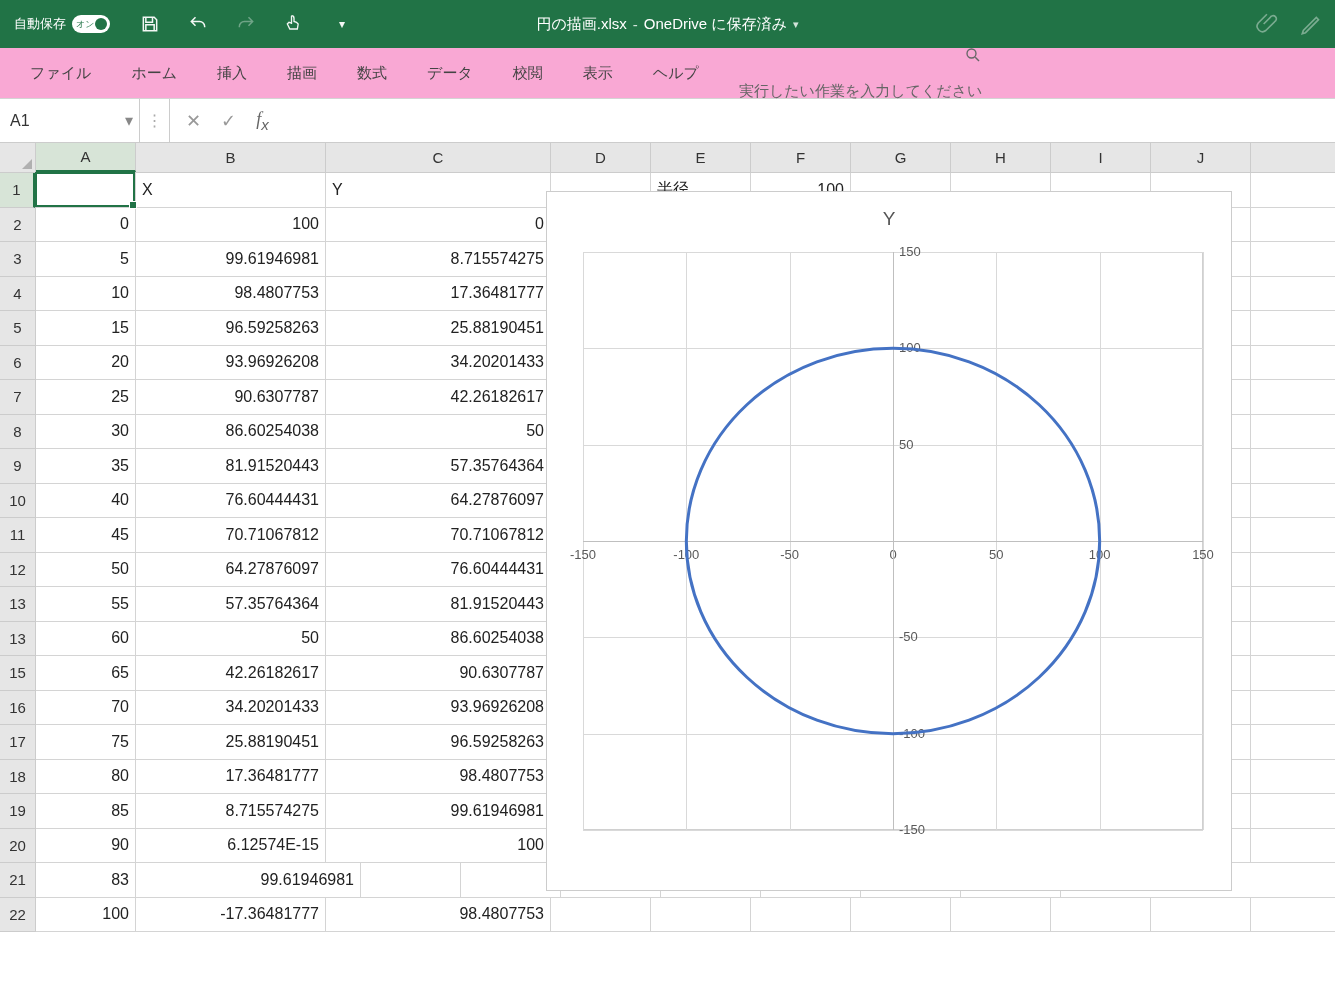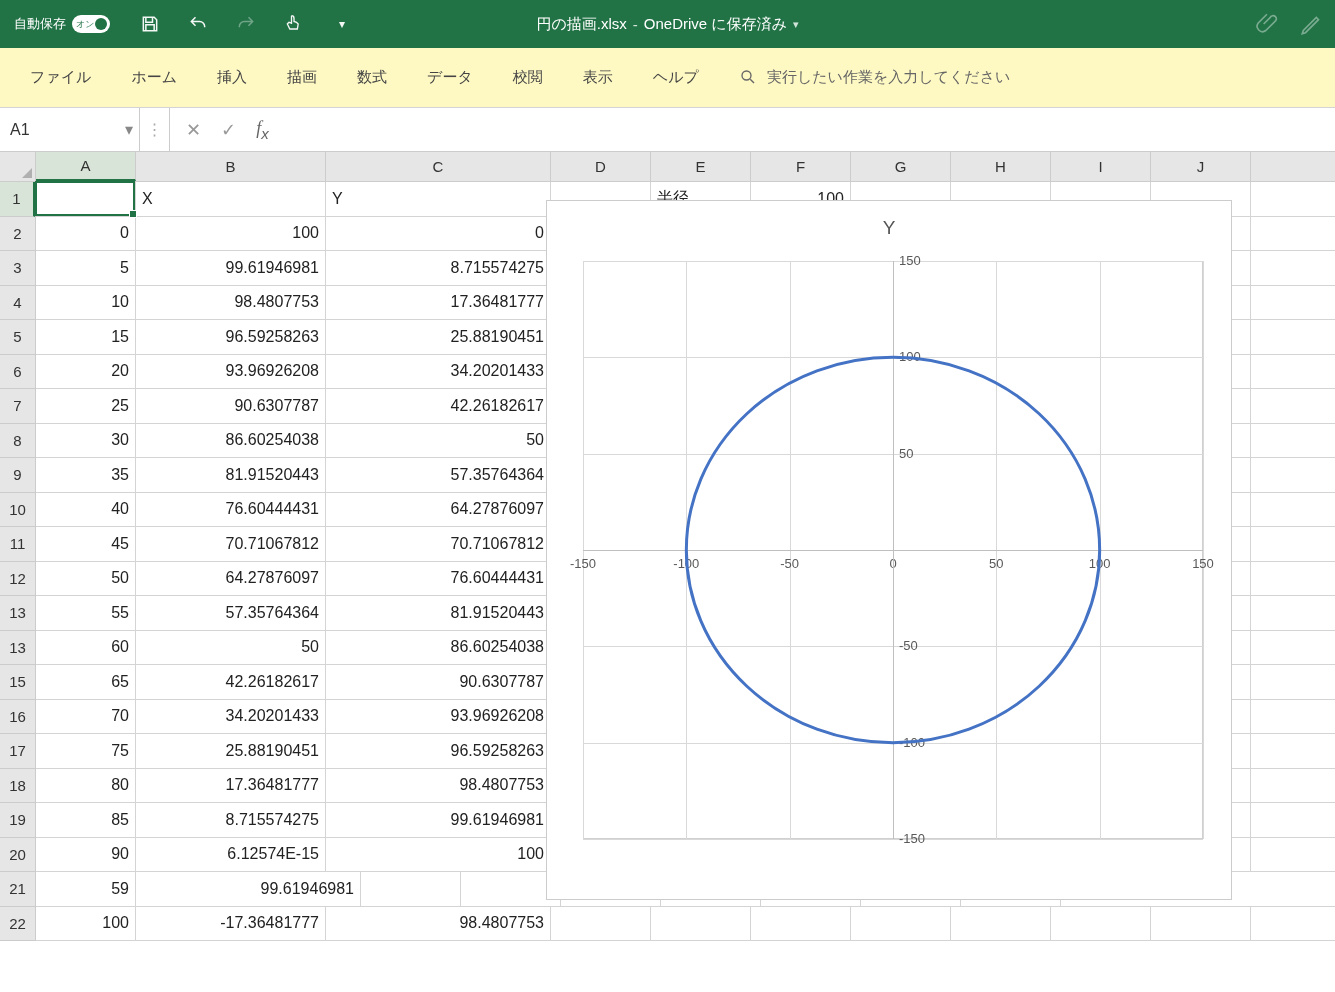--- a/index.html
+++ b/index.html
@@ -12,23 +12,23 @@
 .toggle::before { content:""; width:12px; height:12px; background:#217346; border-radius:50%; position:absolute; right:3px; }
 .toggle-label { font-size:9px; color:#217346; position:absolute; left:4px; font-weight:normal;}
 .qat { display:flex; gap:28px; margin-left:30px; align-items:center; }
 .qat-icon { width:20px; height:20px; display:flex; align-items:center; justify-content:center; fill:#fff; stroke:#fff; opacity:0.95;}
 .qat-icon.disabled { opacity:0.35; }
 .title-center { position:absolute; left:50%; transform:translateX(-50%); display:flex; align-items:center; gap:6px; font-size:15px; white-space:nowrap;}
 .title-sys { position:absolute; right:10px; display:flex; gap:18px; opacity:0.4;}
 .title-sys svg { width:26px; height:26px; fill:none; stroke:#fff; stroke-width:1.5;}
 
 
-.ribbon { height: 60px; background:#fef9c3; border-bottom:1px solid #d4d4d4; display:flex; align-items:center; padding:0 10px; gap:0;}
+.ribbon { height: 51px; background:#f9a8d4; border-bottom:1px solid #d4d4d4; display:flex; align-items:center; padding:0 10px; gap:0;}
 .ribbon-tab { padding: 0 20px; height:100%; display:flex; align-items:center; font-size:15px; color:#444; cursor:pointer;}
-.tellme { display:flex; align-items:flex-start; gap:10px; margin-left:20px; color:#666; font-size:15px;}
+.tellme { display:flex; align-items:flex-end; gap:18px; margin-left:20px; color:#666; font-size:15px;flex-direction:column;}
 
 
 .fx-row { height:44px; display:flex; align-items:stretch; border-bottom:1px solid #ccc;}
 .namebox-wrap { width:140px; border-right:1px solid #ccc; display:flex; align-items:center; padding:0 10px; position:relative;}
 .namebox { border:none; outline:none; font-size:16px; width:100%; color:#333;}
 .nb-caret { position:absolute; right:6px; top:0; bottom:0; display:flex; align-items:center; color:#888;}
 .fx-gap { width:30px; border-right:1px solid #ccc; display:flex; align-items:center; justify-content:center; color:#aaa; font-size:16px;}
 .fx-btns { display:flex; align-items:center; gap:20px; padding:0 16px; color:#999; font-size:18px;}
 .fx-label { font-style:italic; font-family: "Cambria Math", serif; color:#666;}
 .fx-input { flex:1; border:none; outline:none; font-size:15px; padding:0 8px;}
@@ -417,21 +417,21 @@
         <div class="cell r" style="width: 225px;">100</div>
         <div class="cell r" style="width: 100px;"></div>
         <div class="cell r" style="width: 100px;"></div>
         <div class="cell r" style="width: 100px;"></div>
         <div class="cell r" style="width: 100px;"></div>
         <div class="cell r" style="width: 100px;"></div>
         <div class="cell r" style="width: 100px;"></div>
         <div class="cell r" style="width: 100px;"></div>
       </div>
       <div class="row">
-        <div class="cell r" style="width: 100px;">59</div>
+        <div class="cell r" style="width: 100px;">83</div>
         <div class="cell r" style="width: 225px;">99.61946981</div>
         <div class="cell r" style="width: 100px;"></div>
         <div class="cell r" style="width: 100px;"></div>
         <div class="cell r" style="width: 100px;"></div>
         <div class="cell r" style="width: 100px;"></div>
         <div class="cell r" style="width: 100px;"></div>
         <div class="cell r" style="width: 100px;"></div>
         <div class="cell r" style="width: 100px;"></div>
       </div>
       <div class="row">

